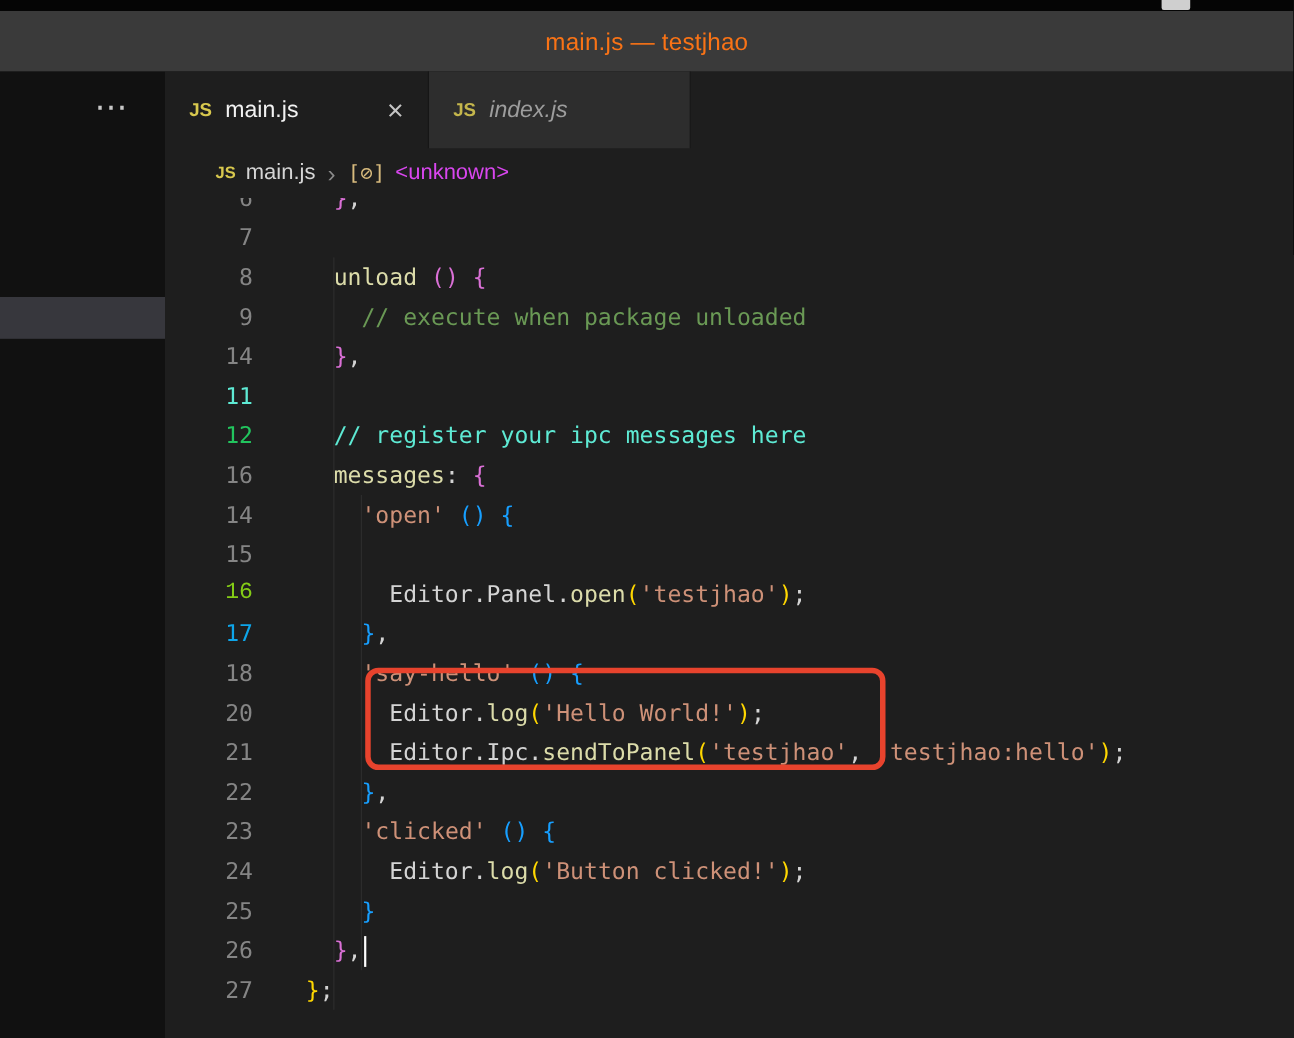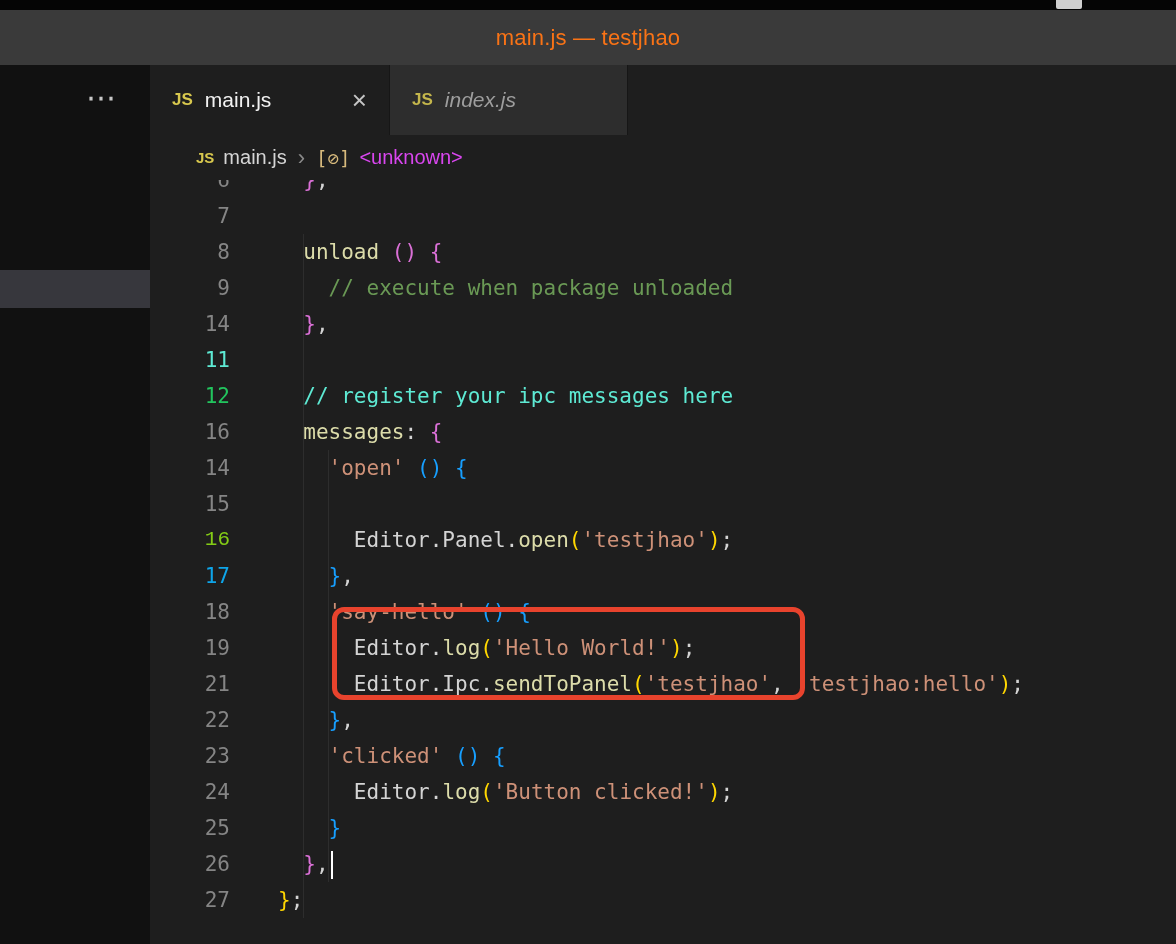--- a/index.html
+++ b/index.html
@@ -152,21 +152,21 @@
         </div>
         <div class="code-row">
           <div class="gutter-num" style="color: #0ea5e9;">17</div>
           <div class="code-text"><span class="tk-pln" style="color: rgb(212, 212, 212);">    </span><span class="tk-b3" style="color: rgb(23, 159, 255);">}</span><span class="tk-pln" style="color: rgb(212, 212, 212);">,</span></div>
         </div>
         <div class="code-row">
           <div class="gutter-num" style="color: rgb(133, 133, 133);">18</div>
           <div class="code-text"><span class="tk-pln" style="color: rgb(212, 212, 212);">    </span><span class="tk-str" style="color: rgb(206, 145, 120);">'say-hello'</span><span class="tk-pln" style="color: rgb(212, 212, 212);"> </span><span class="tk-b3" style="color: rgb(23, 159, 255);">() {</span></div>
         </div>
         <div class="code-row">
-          <div class="gutter-num" style="color: rgb(133, 133, 133);">19</div>
+          <div class="gutter-num" style="color: rgb(133, 133, 133);">20</div>
           <div class="code-text"><span class="tk-pln" style="color: rgb(212, 212, 212);">      Editor.</span><span class="tk-fn" style="color: rgb(220, 220, 170);">log</span><span class="tk-b1" style="color: rgb(255, 215, 0);">(</span><span class="tk-str" style="color: rgb(206, 145, 120);">'Hello World!'</span><span class="tk-b1" style="color: rgb(255, 215, 0);">)</span><span class="tk-pln" style="color: rgb(212, 212, 212);">;</span></div>
         </div>
         <div class="code-row">
           <div class="gutter-num" style="color: rgb(133, 133, 133);">21</div>
           <div class="code-text"><span class="tk-pln" style="color: rgb(212, 212, 212);">      Editor.Ipc.</span><span class="tk-fn" style="color: rgb(220, 220, 170);">sendToPanel</span><span class="tk-b1" style="color: rgb(255, 215, 0);">(</span><span class="tk-str" style="color: rgb(206, 145, 120);">'testjhao'</span><span class="tk-pln" style="color: rgb(212, 212, 212);">, </span><span class="tk-str" style="color: rgb(206, 145, 120);">'testjhao:hello'</span><span class="tk-b1" style="color: rgb(255, 215, 0);">)</span><span class="tk-pln" style="color: rgb(212, 212, 212);">;</span></div>
         </div>
         <div class="code-row">
           <div class="gutter-num" style="color: rgb(133, 133, 133);">22</div>
           <div class="code-text"><span class="tk-pln" style="color: rgb(212, 212, 212);">    </span><span class="tk-b3" style="color: rgb(23, 159, 255);">}</span><span class="tk-pln" style="color: rgb(212, 212, 212);">,</span></div>
         </div>

